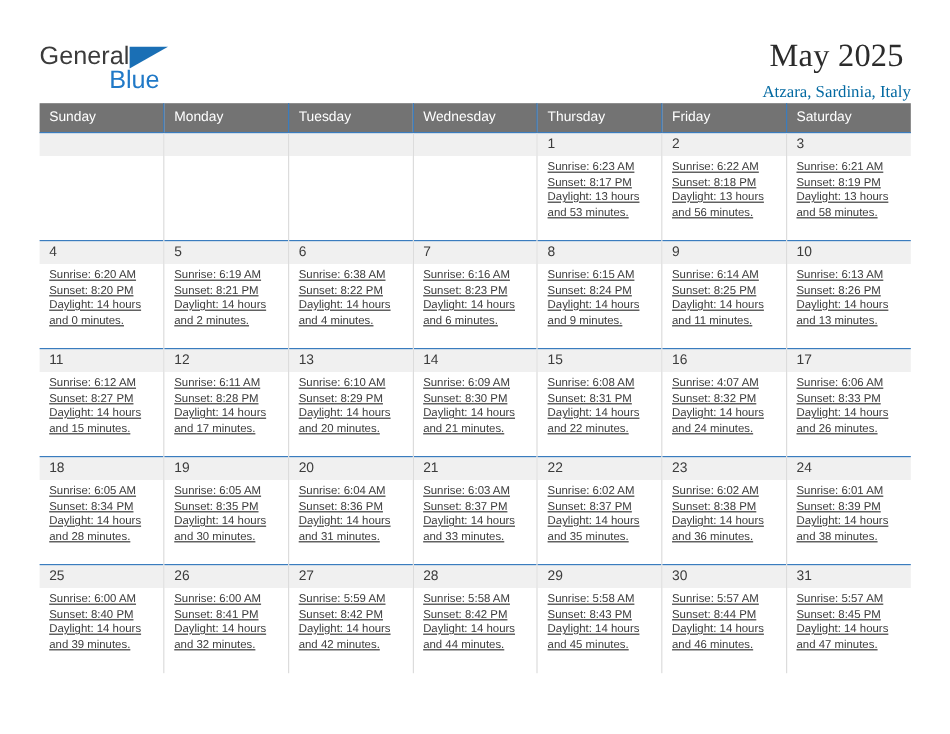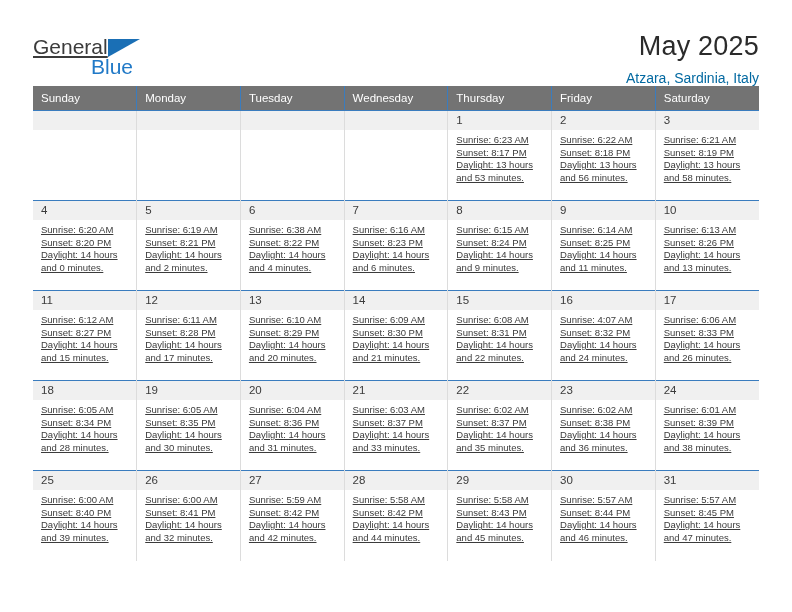--- a/index.html
+++ b/index.html
@@ -36,21 +36,20 @@
     height: 50px;
     padding-top: 6px;
   }
   .brand-general {
     font-size: 21px;
     color: #3b3b3b;
     letter-spacing: 0px;
     line-height: 22px;
     display: block;
     font-weight: 400;
-    text-decoration: underline;
   }
   .brand-blue {
     font-size: 21px;
     color: #2079c7;
     line-height: 21px;
     display: block;
     margin-left: 28px;
     margin-top: -2px;
     font-weight: 400;
     text-align: center;
@@ -58,22 +57,23 @@
   .brand-triangle {
     position: absolute;
     left: 75px;
     top: 9px;
     width: 0;
     height: 0;
     border-left: 32px solid #1a6fb5;
     border-bottom: 18px solid transparent;
   }
   .title-block {
-    text-align: right;
+    text-align: center;
     padding-top: 0px;
+    font-family: Liberation Serif, serif;
   }
   .cal-title {
     font-size: 27px;
     color: #2b2b2b;
     font-weight: 400;
     line-height: 32px;
     letter-spacing: 0.2px;
   }
   .cal-subtitle {
     font-size: 14px;

